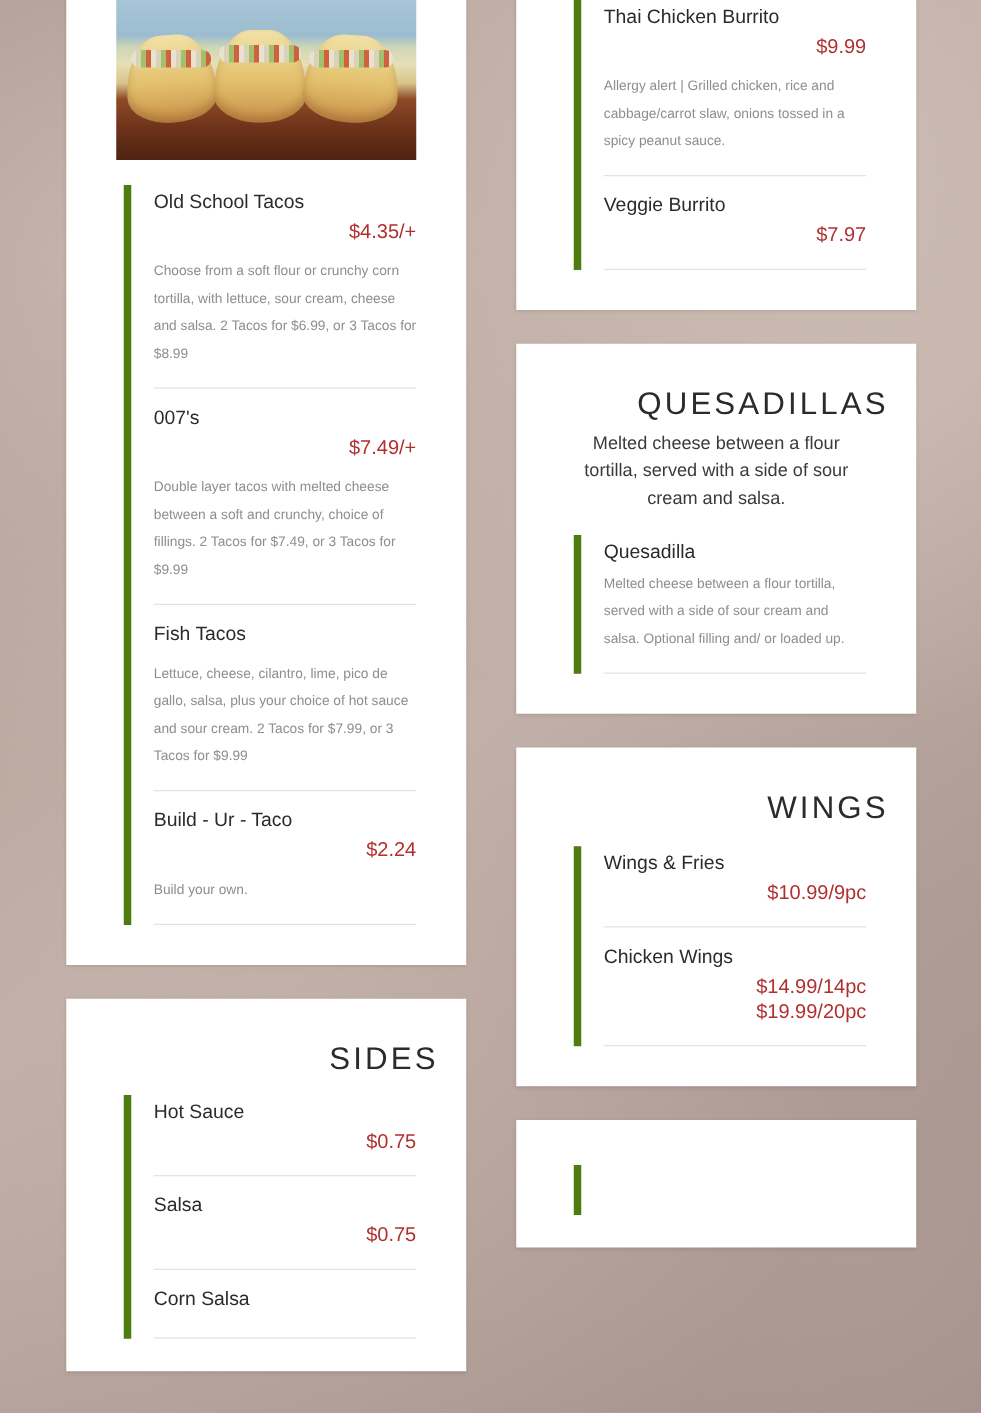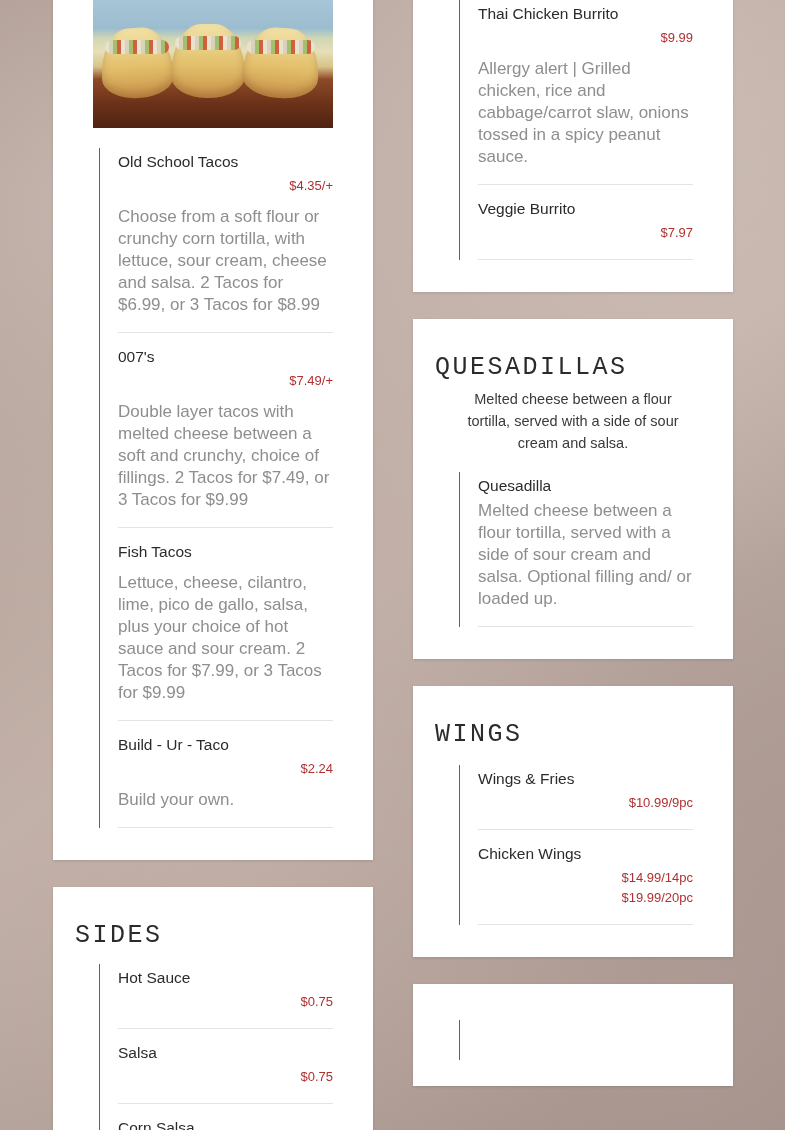--- a/index.html
+++ b/index.html
@@ -36,63 +36,63 @@
     box-shadow: 0 1px 3px rgba(0,0,0,0.12);
     box-sizing: border-box;
     margin-bottom: 27px;
     position: relative;
   }
   .card-pad {
     padding: 22px 22px 26px 22px;
   }
 
   .section-title {
-    text-align: left;
+    text-align: right;
     font-size: 25px;
     letter-spacing: 2.5px;
     color: #2b2b2b;
     font-weight: 400;
     margin: 12px 0 6px 0;
-    font-family: Liberation Mono, monospace;
+    font-family: Liberation Sans, sans-serif;
   }
   .section-sub {
     text-align: center;
     font-size: 14.5px;
     line-height: 22px;
     color: #3a3a3a;
     margin: 6px 16px 18px 16px;
   }
 
   .items {
-    border-left: 1px solid #4d7c0f;
+    border-left: 6px solid #4d7c0f;
     padding-left: 18px;
     margin-left: 24px;
     margin-right: 18px;
   }
 
   .item {
     border-bottom: 1px solid #e3e3e3;
     padding: 14px 0 16px 0;
   }
   .item:first-child { padding-top: 4px; }
   .item-name {
     font-size: 15.5px;
     color: #2b2b2b;
     line-height: 20px;
     margin-bottom: 4px;
   }
   .item-price {
     text-align: right;
     color: #b03030;
-    font-size: 13px;
+    font-size: 16px;
     line-height: 20px;
   }
   .item-desc {
     color: #8e8e8e;
-    font-size: 17px;
+    font-size: 11px;
     line-height: 22px;
     margin-top: 10px;
   }
 
   .photo {
     width: 240px;
     height: 128px;
     margin: 0 auto;
     display: block;
     background:

